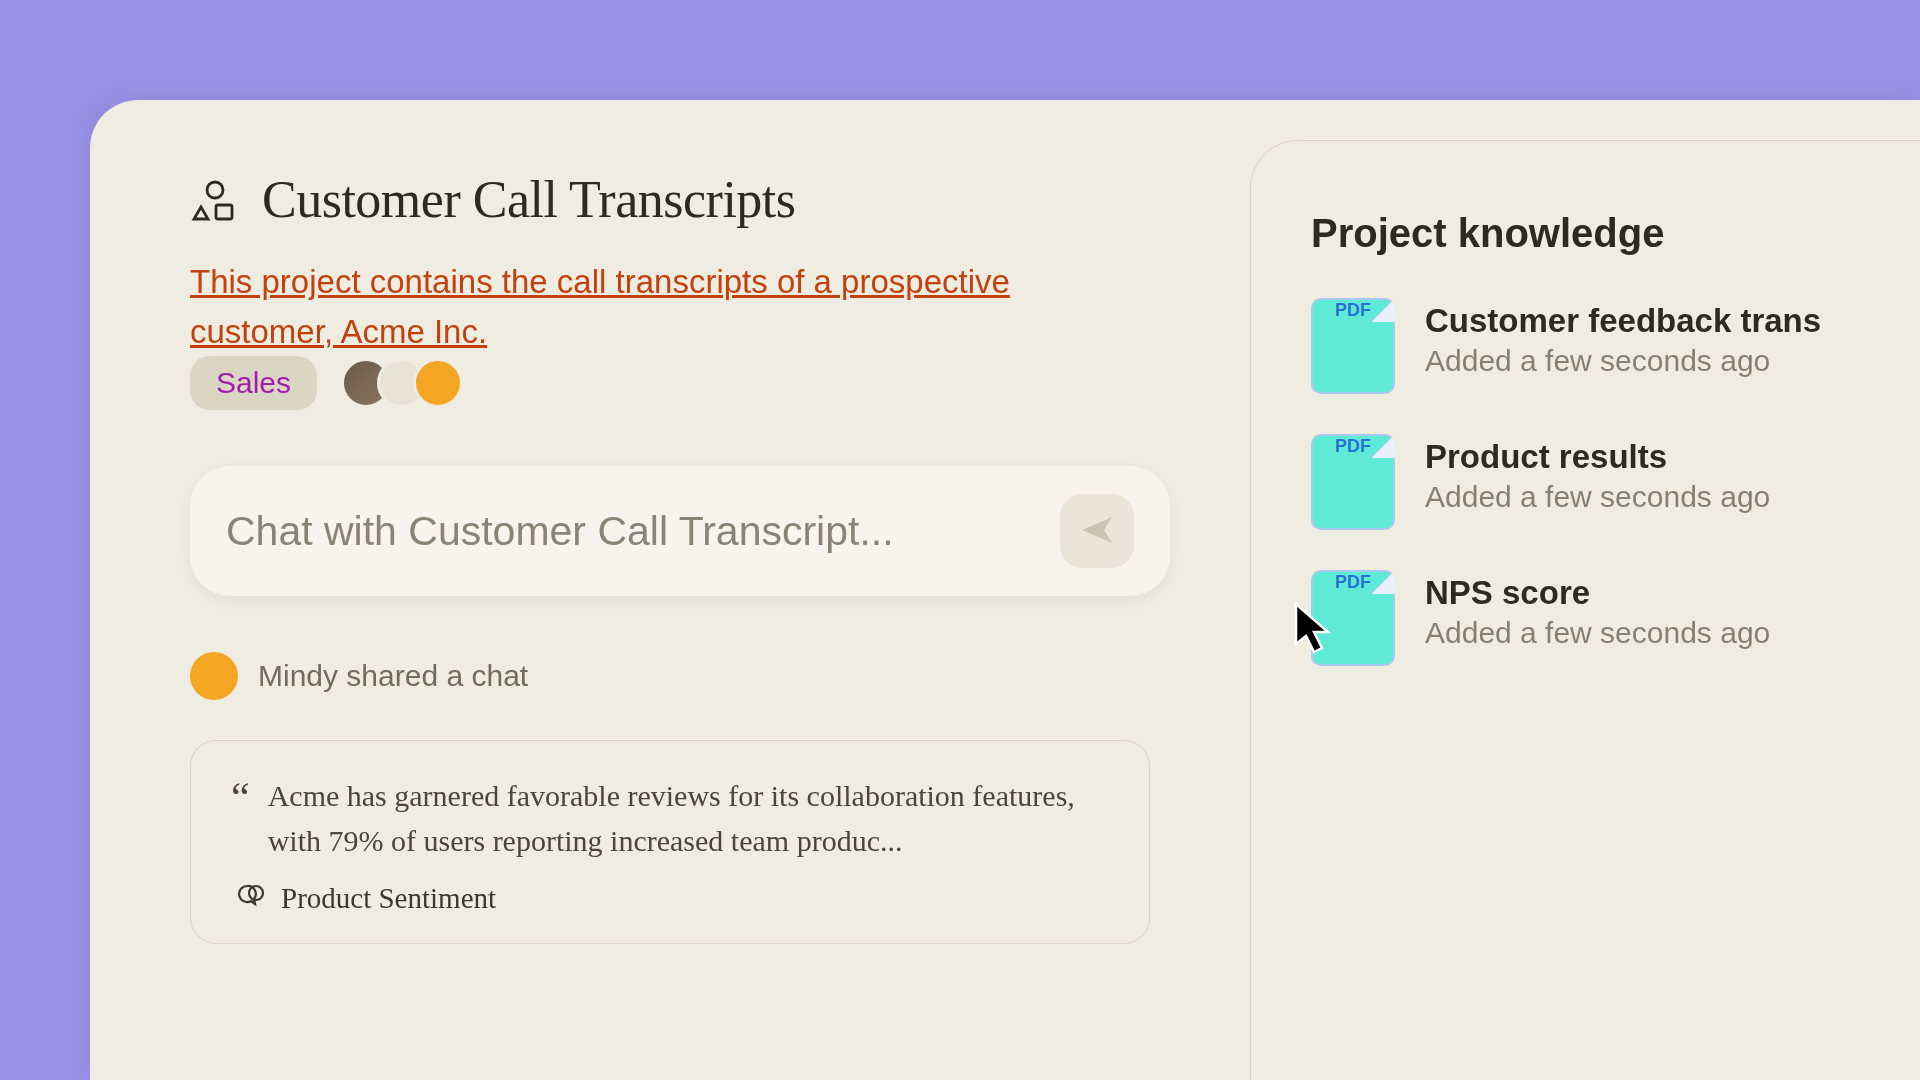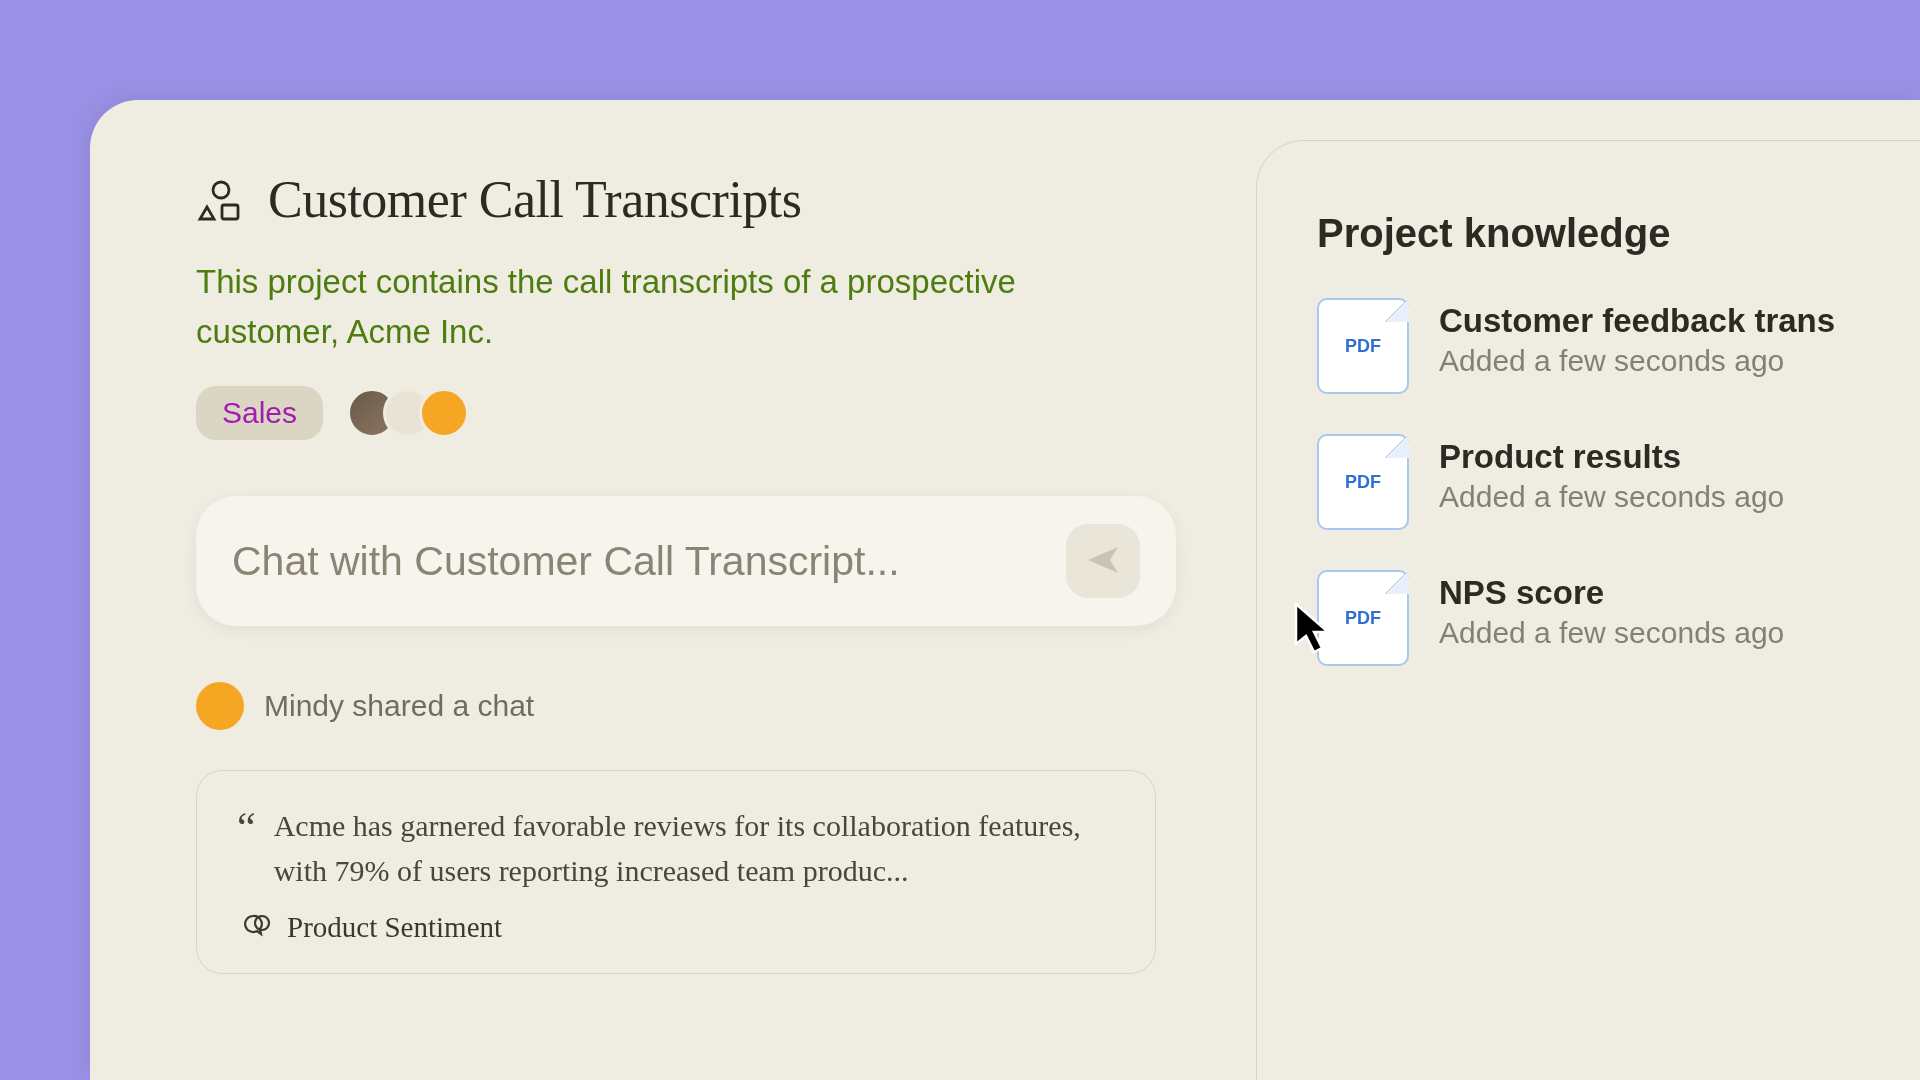--- a/index.html
+++ b/index.html
@@ -14,65 +14,64 @@
 .main-window {
   position: absolute;
   left: 90px;
   top: 100px;
   right: 0;
   bottom: 0;
   background: #efece2;
   border-radius: 48px 0 0 0;
   box-shadow: -4px -4px 24px rgba(0,0,0,0.08);
   display: flex;
-  padding-left: 6px;
 }
 .left-panel {
   width: 1160px;
   padding: 70px 80px 0 100px;
   position: relative;
 }
 .right-panel {
   flex: 1;
   border-left: 1px solid #d8d3c5;
   padding: 70px 0 0 60px;
   position: relative;
   border-radius: 48px 0 0 0;
   border-top: 1px solid #d8d3c5;
   margin-top: 40px;
 }
 .project-header { display: flex; align-items: center; gap: 26px; margin-bottom: 28px; }
 .project-icon { width: 46px; height: 46px; flex-shrink: 0; }
 .project-title { font-family: Georgia, "Times New Roman", serif; font-size: 52px; font-weight: 400; color: #2d2a24; letter-spacing: -0.5px; }
-.project-description { font-size: 33px; line-height: 1.5; color: #4d7c0f; margin-bottom: 30px; max-width: 840px; }
+.project-description { font-size: 33px; line-height: 1.5; color: #c2410c; max-width: 840px; text-decoration: underline; }
 .tags-row { display: flex; align-items: center; gap: 24px; margin-bottom: 56px; }
 .tag-chip { background: #dbd5c4; color: #a21caf; font-size: 30px; font-weight: 500; padding: 10px 26px; border-radius: 20px; }
 .avatar-stack { display: flex; }
 .avatar { width: 50px; height: 50px; border-radius: 50%; border: 3px solid #efece2; margin-left: -14px; background: #888; }
 .avatar:first-child { margin-left: 0; }
 .avatar.a1 { background: linear-gradient(135deg,#6b5a4a,#8a7560); }
 .avatar.a2 { background: #e8e3d4; }
 .avatar.a3 { background: #f5a623; }
 .chat-input-container { background: #f6f4ed; border-radius: 40px; padding: 28px 36px; display: flex; align-items: center; gap: 20px; box-shadow: 0 4px 16px rgba(0,0,0,0.06); margin-bottom: 56px; }
 .chat-input { flex: 1; border: none; background: transparent; font-size: 41px; color: #726c5d; outline: none; }
 .chat-input::placeholder { color: #8a8475; }
 .send-button { width: 74px; height: 74px; border-radius: 22px; background: #e9e5d8; border: none; display: flex; align-items: center; justify-content: center; cursor: pointer; }
 .cursor-icon { position: absolute; left: 1200px; top: 500px; }
 .shared-row { display: flex; align-items: center; gap: 20px; margin-bottom: 40px; }
 .share-avatar { width: 48px; height: 48px; border-radius: 50%; background: #f5a623; }
 .shared-text { font-size: 30px; color: #726c5d; }
 .shared-card { border: 1.5px solid #d8d3c5; border-radius: 26px; padding: 32px 40px 28px 40px; max-width: 960px; }
 .quote-row { display: flex; gap: 18px; margin-bottom: 18px; }
 .quote-mark { font-family: Georgia, serif; font-size: 42px; color: #4a463a; line-height: 0.6; margin-top: 12px; flex-shrink: 0; }
 .quote-text { font-family: Georgia, serif; font-size: 30px; line-height: 1.5; color: #4a463a; }
-.sentiment-row { display: flex; gap: 16px; margin-left: 4px; }
+.sentiment-row { display: flex; align-items: center; gap: 16px; margin-left: 4px; }
 .sentiment-label { font-family: Georgia, serif; font-size: 29px; color: #3b3830; }
 .knowledge-title { font-size: 40px; font-weight: 700; color: #2d2a24; margin-bottom: 42px; }
 .doc-item { display: flex; align-items: flex-start; gap: 30px; margin-bottom: 40px; }
-.pdf-icon { width: 92px; height: 96px; background: #ffffff; border: 2px solid #a8c8f0; border-radius: 10px; position: relative; flex-shrink: 0; display: flex; align-items: center; justify-content: center; }
+.pdf-icon { width: 84px; height: 96px; background: #5eead4; border: 2px solid #a8c8f0; border-radius: 10px; position: relative; flex-shrink: 0; display: flex; justify-content: center; }
 .pdf-icon::before { content: ""; position: absolute; right: -2px; top: -2px; width: 24px; height: 24px; background: linear-gradient(135deg, transparent 48%, #a8c8f0 48%, #a8c8f0 52%, #e8f1fb 52%); border-radius: 0 10px 0 0; }
 .pdf-label { font-size: 18px; font-weight: 700; color: #2d6fd6; }
 .doc-text { display: flex; flex-direction: column; gap: 4px; padding-top: 4px; }
 .doc-title { font-size: 33px; font-weight: 700; color: #2d2a24; white-space: nowrap; }
 .doc-meta { font-size: 30px; color: #868072; white-space: nowrap; }
 </style>
 </head>
 <body>
 
 <div class="main-window">

